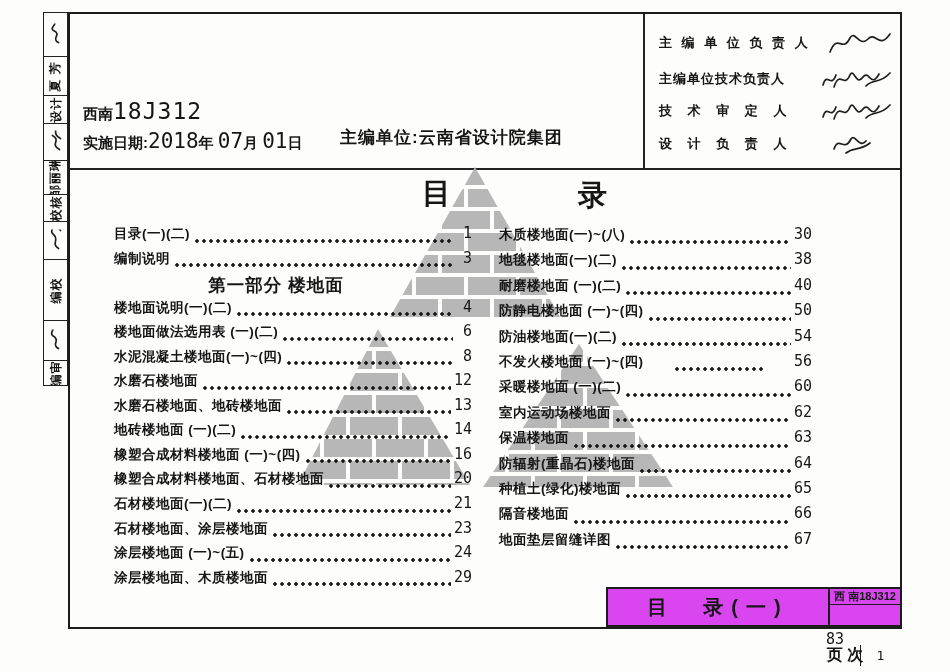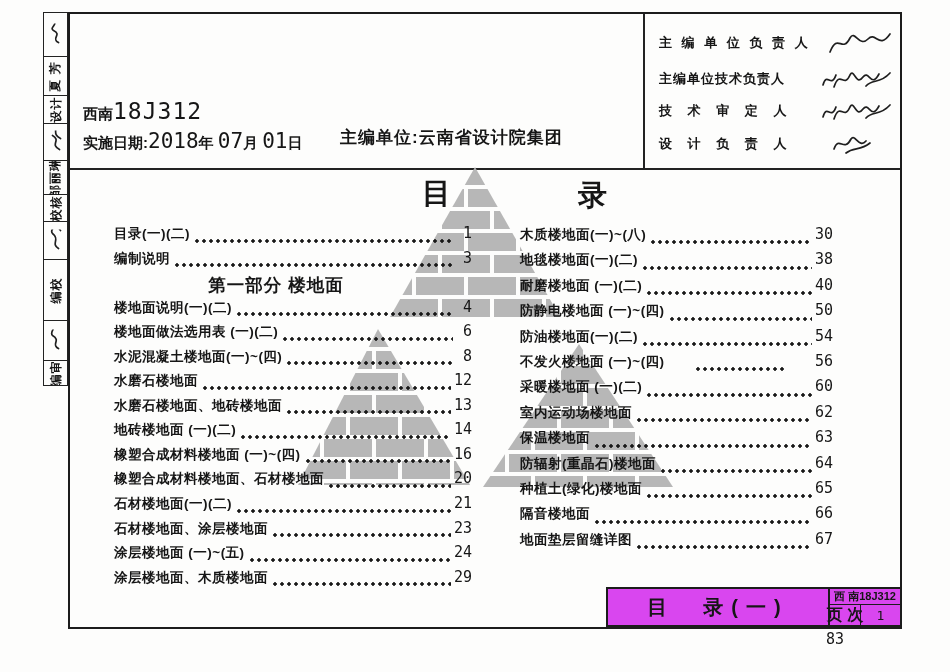--- a/index.html
+++ b/index.html
@@ -62,21 +62,21 @@
 
   
   .fbar{
     position:absolute;left:536px;top:573px;width:296px;height:40px;z-index:4;
     box-sizing:border-box;border:2px solid #1c1c1c;display:flex;background:#d946ef;
   }
   .fbar .name{
     flex:1;display:flex;align-items:center;justify-content:center;
     font-size:20px;font-weight:bold;letter-spacing:8px;border-right:2px solid #1c1c1c;
   }
-  .fbar .meta{width:70px;display:flex;flex-direction:column;}
+  .fbar .meta{width:70px;display:flex;flex-direction:column;gap:40px;}
   .fbar .mcode{height:15px;border-bottom:1.5px solid #1c1c1c;display:flex;align-items:center;
     justify-content:center;font-size:11px;font-weight:bold;white-space:nowrap;}
   .fbar .mrow{flex:1;display:flex;}
   .fbar .plabel{width:30px;border-right:1.5px solid #1c1c1c;display:flex;align-items:center;
     justify-content:center;font-size:16px;font-weight:bold;white-space:nowrap;}
   .fbar .pval{flex:1;display:flex;align-items:center;justify-content:center;
     font-size:13px;font-family:"DejaVu Sans Mono",monospace;}
   .outer-page{position:absolute;left:826px;top:630px;font-size:15px;
     font-family:"DejaVu Sans Mono",monospace;}
 </style>
@@ -265,21 +265,21 @@
           <span class="t">涂层楼地面 (一)~(五)</span>
           <span class="dots"></span>
           <span class="p">24</span>
         </div>
         <div class="trow" style="height: 24.55px;">
           <span class="t">涂层楼地面、木质楼地面</span>
           <span class="dots"></span>
           <span class="p">29</span>
         </div>
       </div>
-    <div class="tcol" id="tocR" style="left:450px;top:211px;width:313px">
+    <div class="tcol" id="tocR" style="left:429px;top:211px;width:313px">
         <div class="trow" style="height: 25.4px;">
           <span class="t">木质楼地面(一)~(八)</span>
           <span class="dots"></span>
           <span class="p">30</span>
         </div>
         <div class="trow" style="height: 25.4px;">
           <span class="t">地毯楼地面(一)(二)</span>
           <span class="dots"></span>
           <span class="p">38</span>
         </div>

